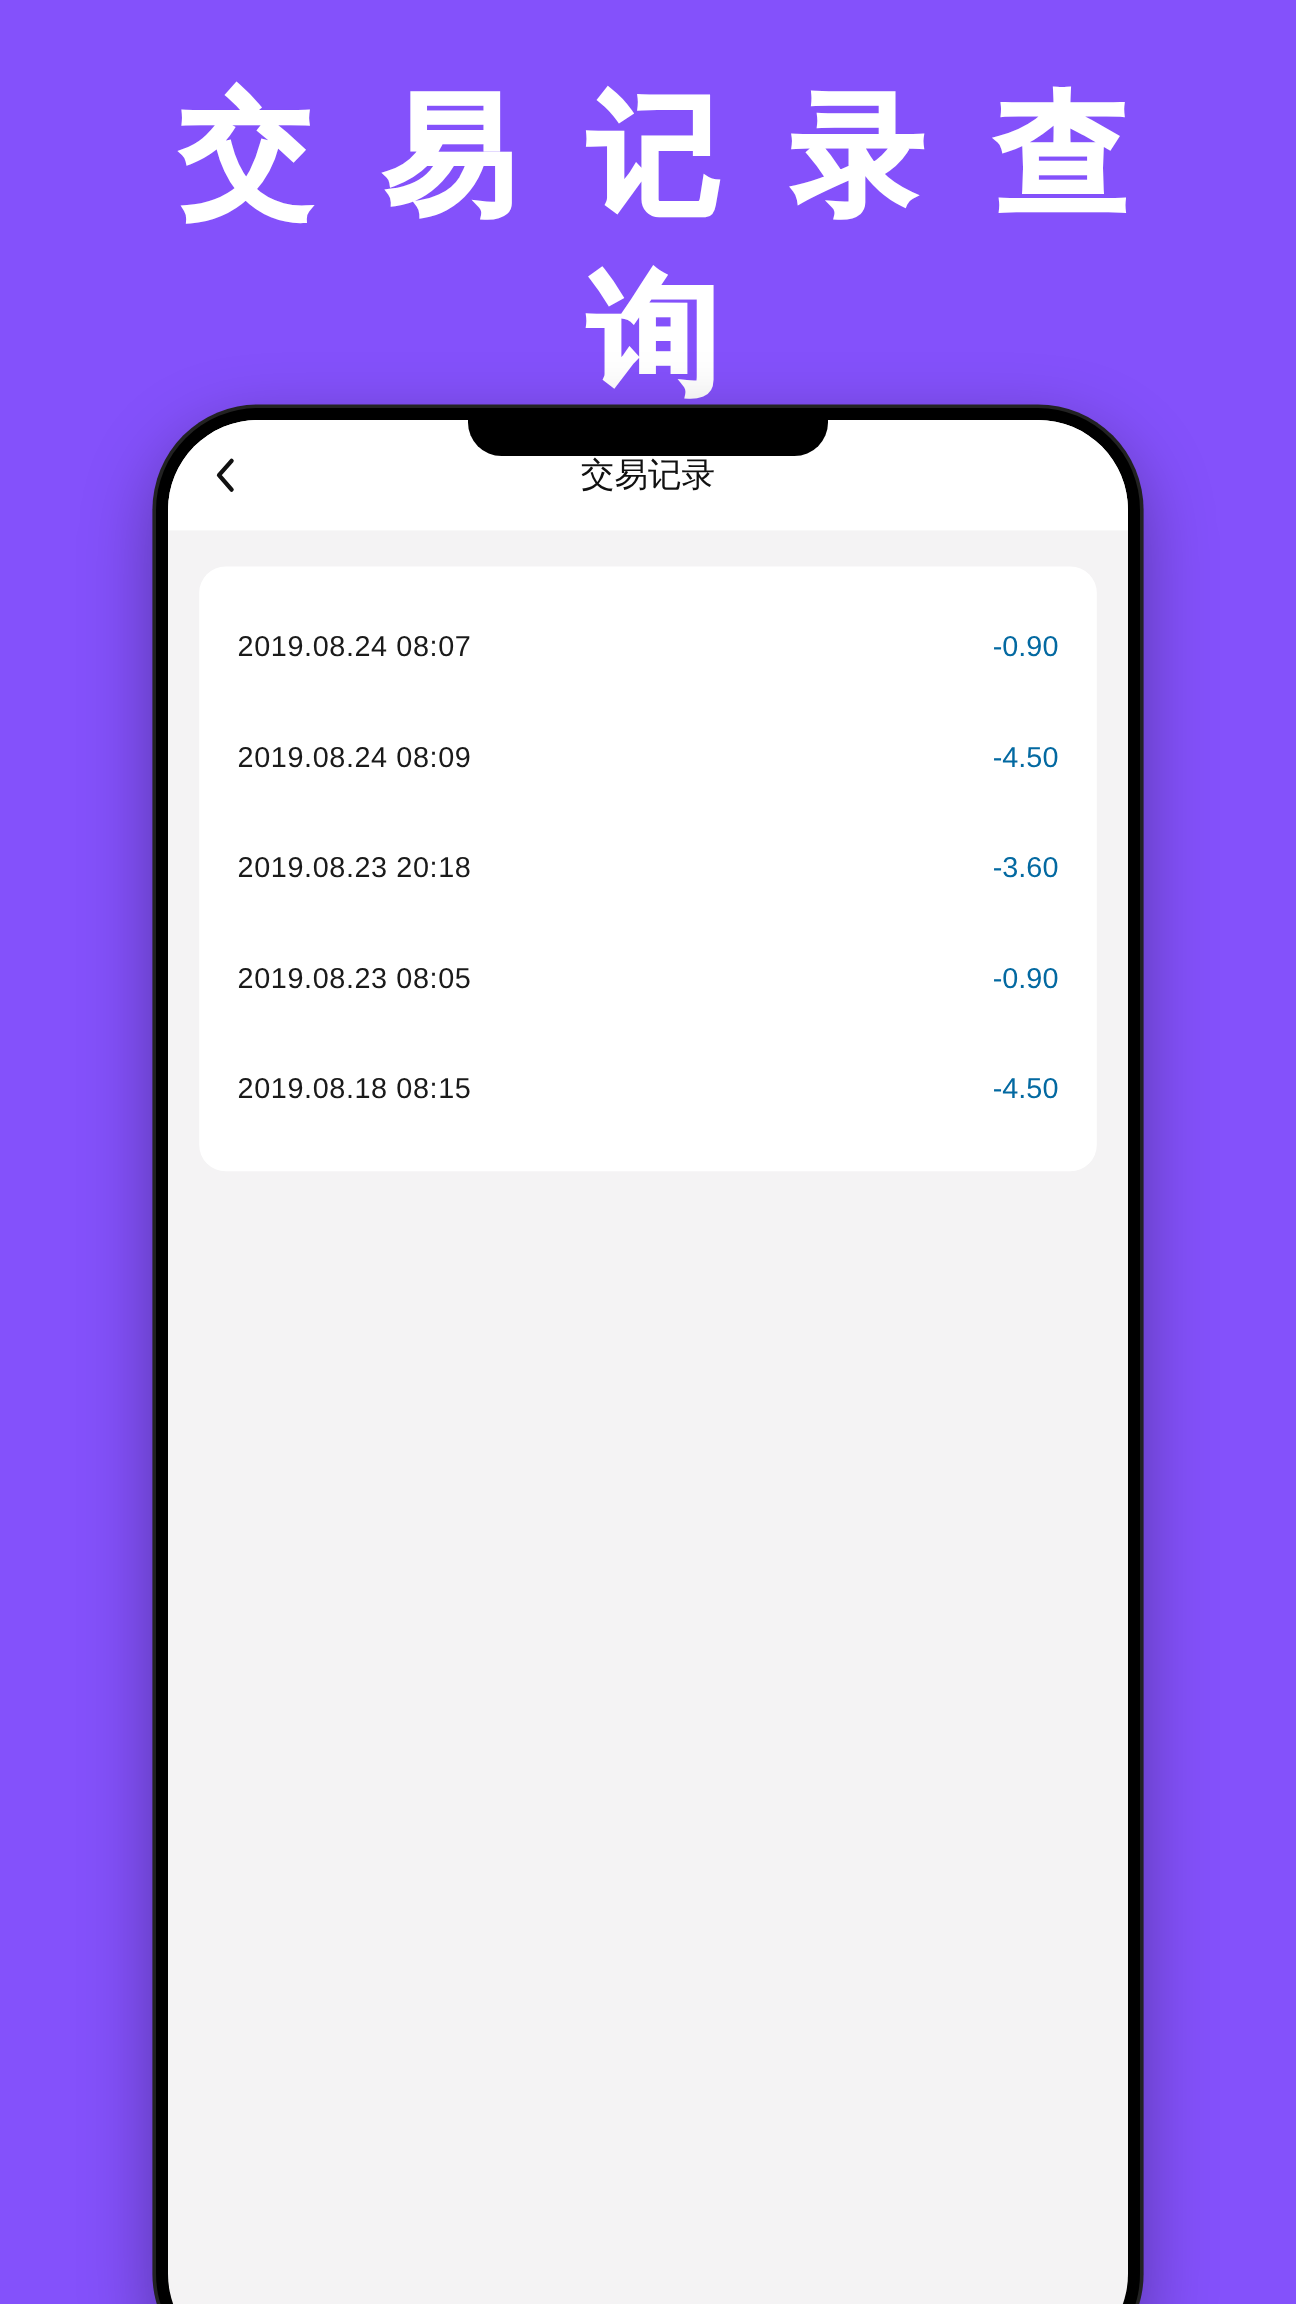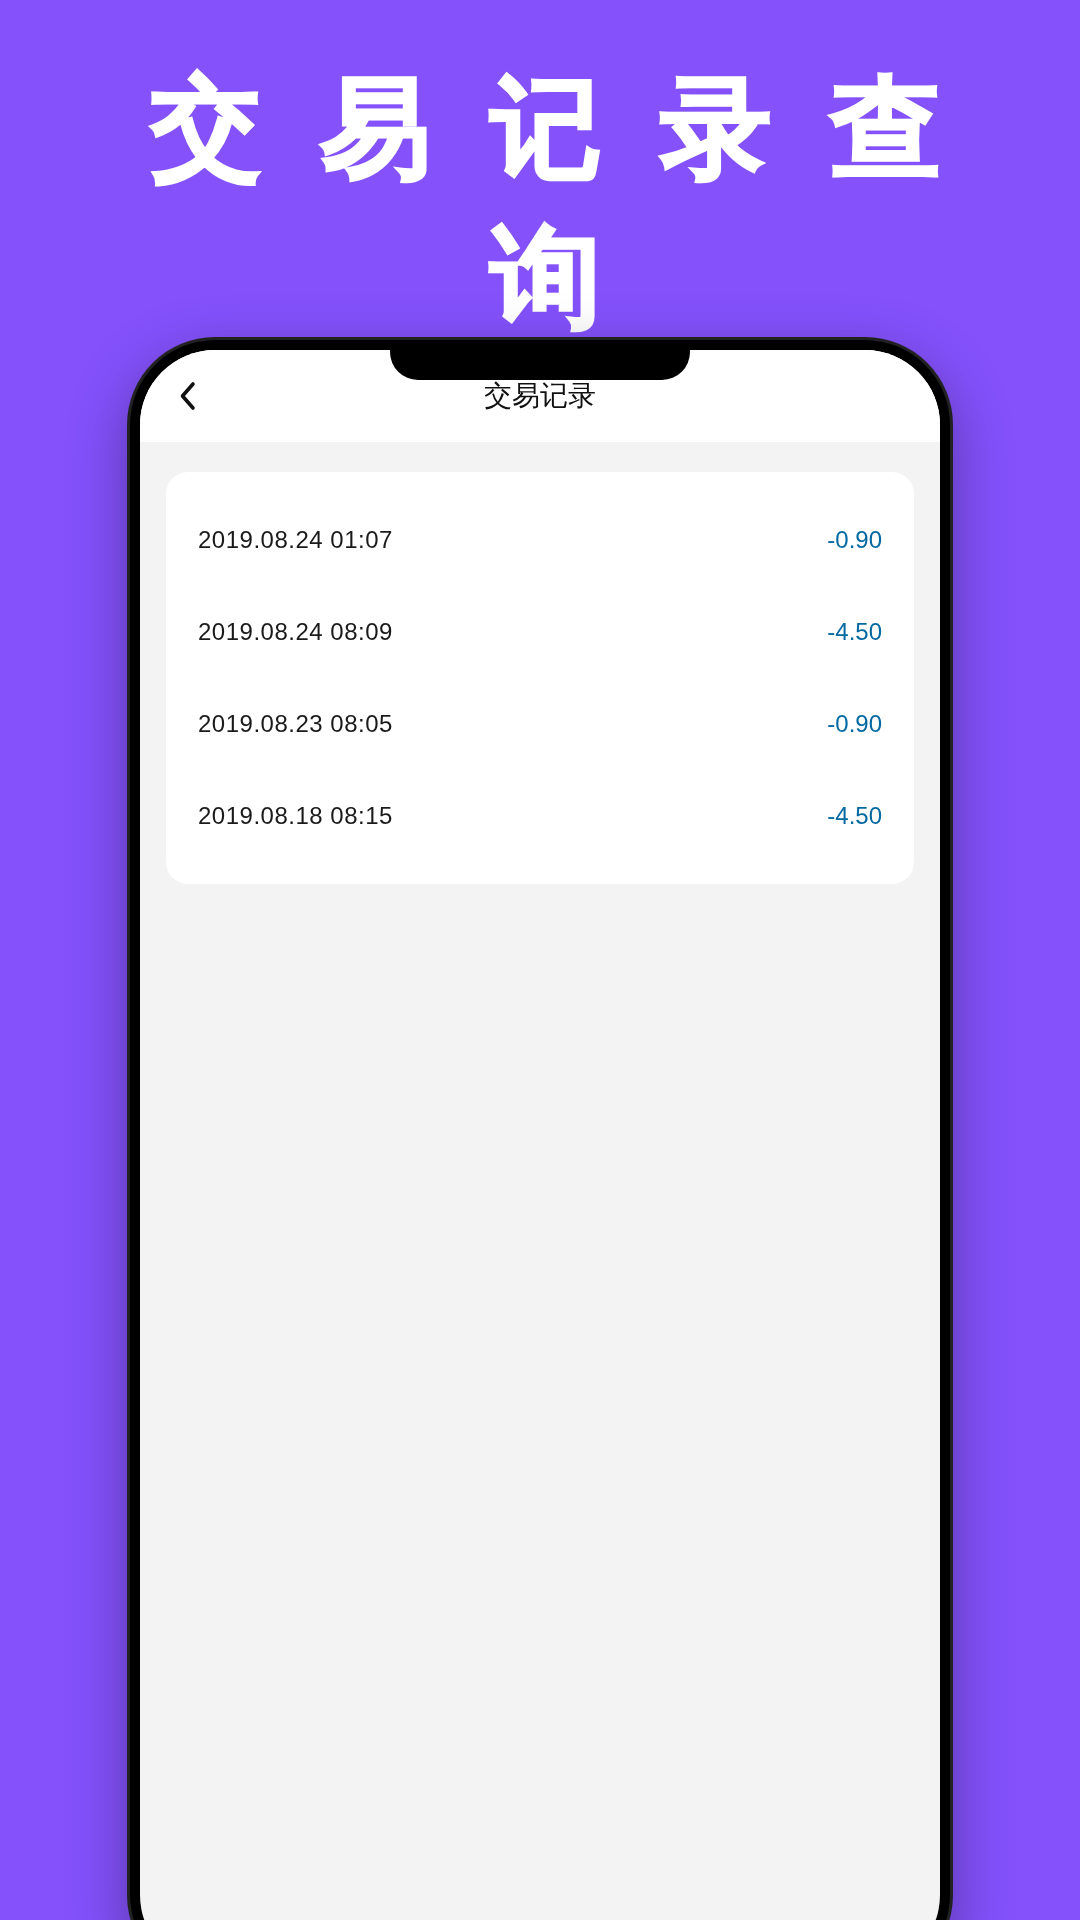--- a/index.html
+++ b/index.html
@@ -134,26 +134,30 @@
       <div class="back-button">
         <svg viewBox="0 0 12 20">
           <path d="M10 2 L3 10 L10 18" stroke="#111" stroke-width="2.4" fill="none" stroke-linecap="round" stroke-linejoin="round"></path>
         </svg>
       </div>
       <div class="header-title">交易记录</div>
     </div>
 
     <div class="card">
       <div class="row">
-        <span class="row-datetime">2019.08.24 01:07</span>
+        <span class="row-datetime">2019.08.24 08:07</span>
         <span class="row-amount">-0.90</span>
       </div>
       <div class="row">
         <span class="row-datetime">2019.08.24 08:09</span>
         <span class="row-amount">-4.50</span>
+      </div>
+      <div class="row">
+        <span class="row-datetime">2019.08.23 20:18</span>
+        <span class="row-amount">-3.60</span>
       </div>
       <div class="row">
         <span class="row-datetime">2019.08.23 08:05</span>
         <span class="row-amount">-0.90</span>
       </div>
       <div class="row">
         <span class="row-datetime">2019.08.18 08:15</span>
         <span class="row-amount">-4.50</span>
       </div>
     </div>

